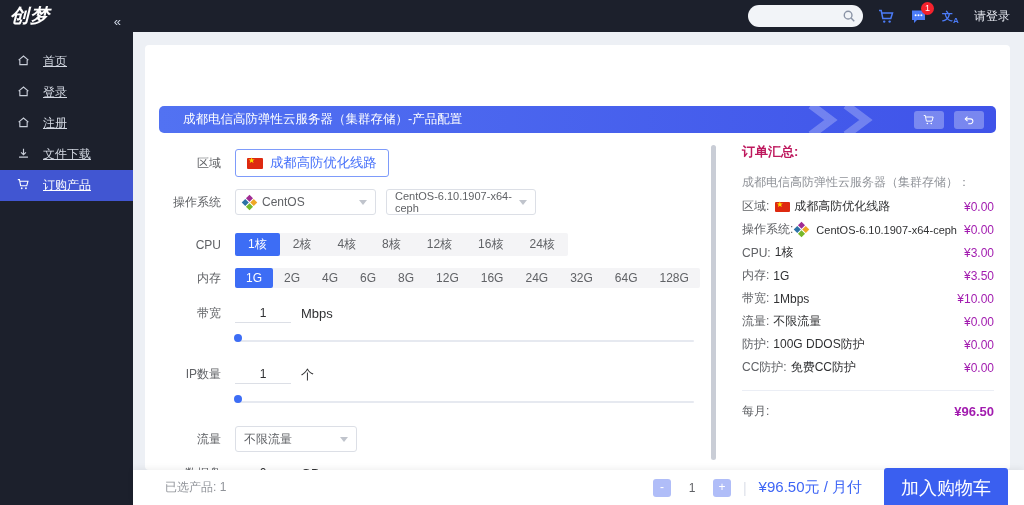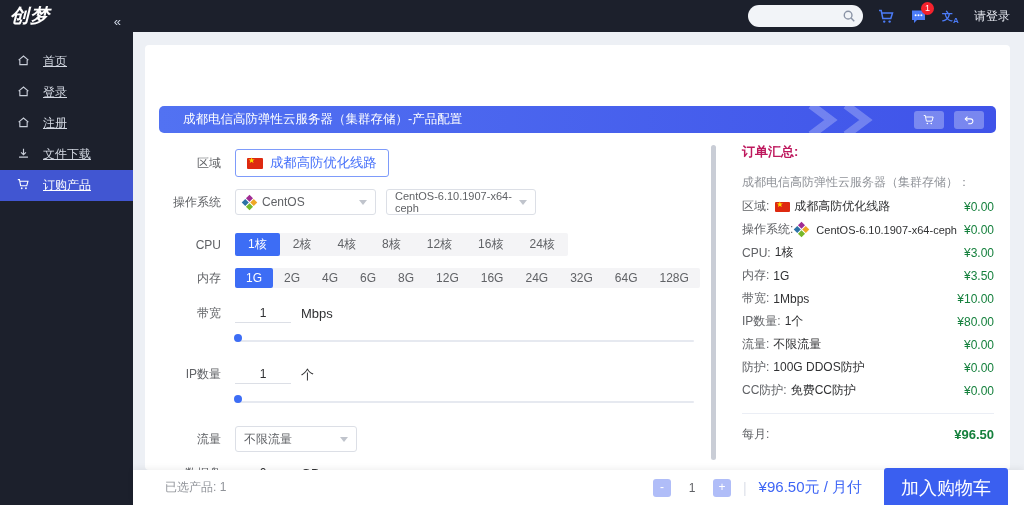--- a/index.html
+++ b/index.html
@@ -80,21 +80,21 @@
   .slider-row { margin-left:76px; margin-top:14px; position:relative; height:8px; }
   .rail { position:absolute; left:0; right:4px; top:3px; height:2px; background:#e6e9f0; border-radius:1px; cursor:pointer; }
   .knob { position:absolute; left:-1px; top:-3px; width:8px; height:8px; border-radius:50%; background:#3d6df5; cursor:grab; }
 
   
   .sum-title { font-size:13px; font-weight:bold; color:#be185d; margin-bottom:13px; }
   .sum-product { color:#909399; margin-bottom:7px; }
   .srow { display:flex; align-items:center; margin-bottom:6px; }
   .srow .lab { color:#606266; white-space:nowrap; }
   .srow .val { color:#303133; margin-left:4px; white-space:nowrap; overflow:hidden; }
-  .srow .price { margin-left:auto; color:#15803d; }
+  .srow .price { margin-left:auto; color:#a21caf; }
   .sum-div { border-top:1px solid #ebeef5; margin:14px 0 12px; }
   .srow.total .lab { color:#606266; }
   .srow.total .price { font-weight:bold; font-size:13px; }
 
   
   .footer { height:35px; background:#fff; box-shadow:0 -2px 6px rgba(0,0,0,0.06); display:flex; align-items:center; padding:0 16px 0 32px; flex:none; }
   .sel-label { color:#909399; }
   .foot-right { margin-left:auto; display:flex; align-items:center; gap:12px; }
   .step-btn { width:18px; height:18px; border-radius:3px; background:#b0bdf8; color:#fff; font-size:12px; line-height:17px; text-align:center; cursor:pointer; border:none; }
   .qty { width:18px; text-align:center; color:#606266; }
@@ -343,25 +343,20 @@
               <span class="lab">内存:</span>
               <span class="val">1G</span>
               <span class="price">¥3.50</span>
             </div>
             <div class="srow">
               <span class="lab">带宽:</span>
               <span class="val">1Mbps</span>
               <span class="price">¥10.00</span>
             </div>
             <div class="srow">
-              <span class="lab">IP数量:</span>
-              <span class="val">1个</span>
-              <span class="price">¥80.00</span>
-            </div>
-            <div class="srow">
               <span class="lab">流量:</span>
               <span class="val">不限流量</span>
               <span class="price">¥0.00</span>
             </div>
             <div class="srow">
               <span class="lab">防护:</span>
               <span class="val">100G DDOS防护</span>
               <span class="price">¥0.00</span>
             </div>
             <div class="srow">

